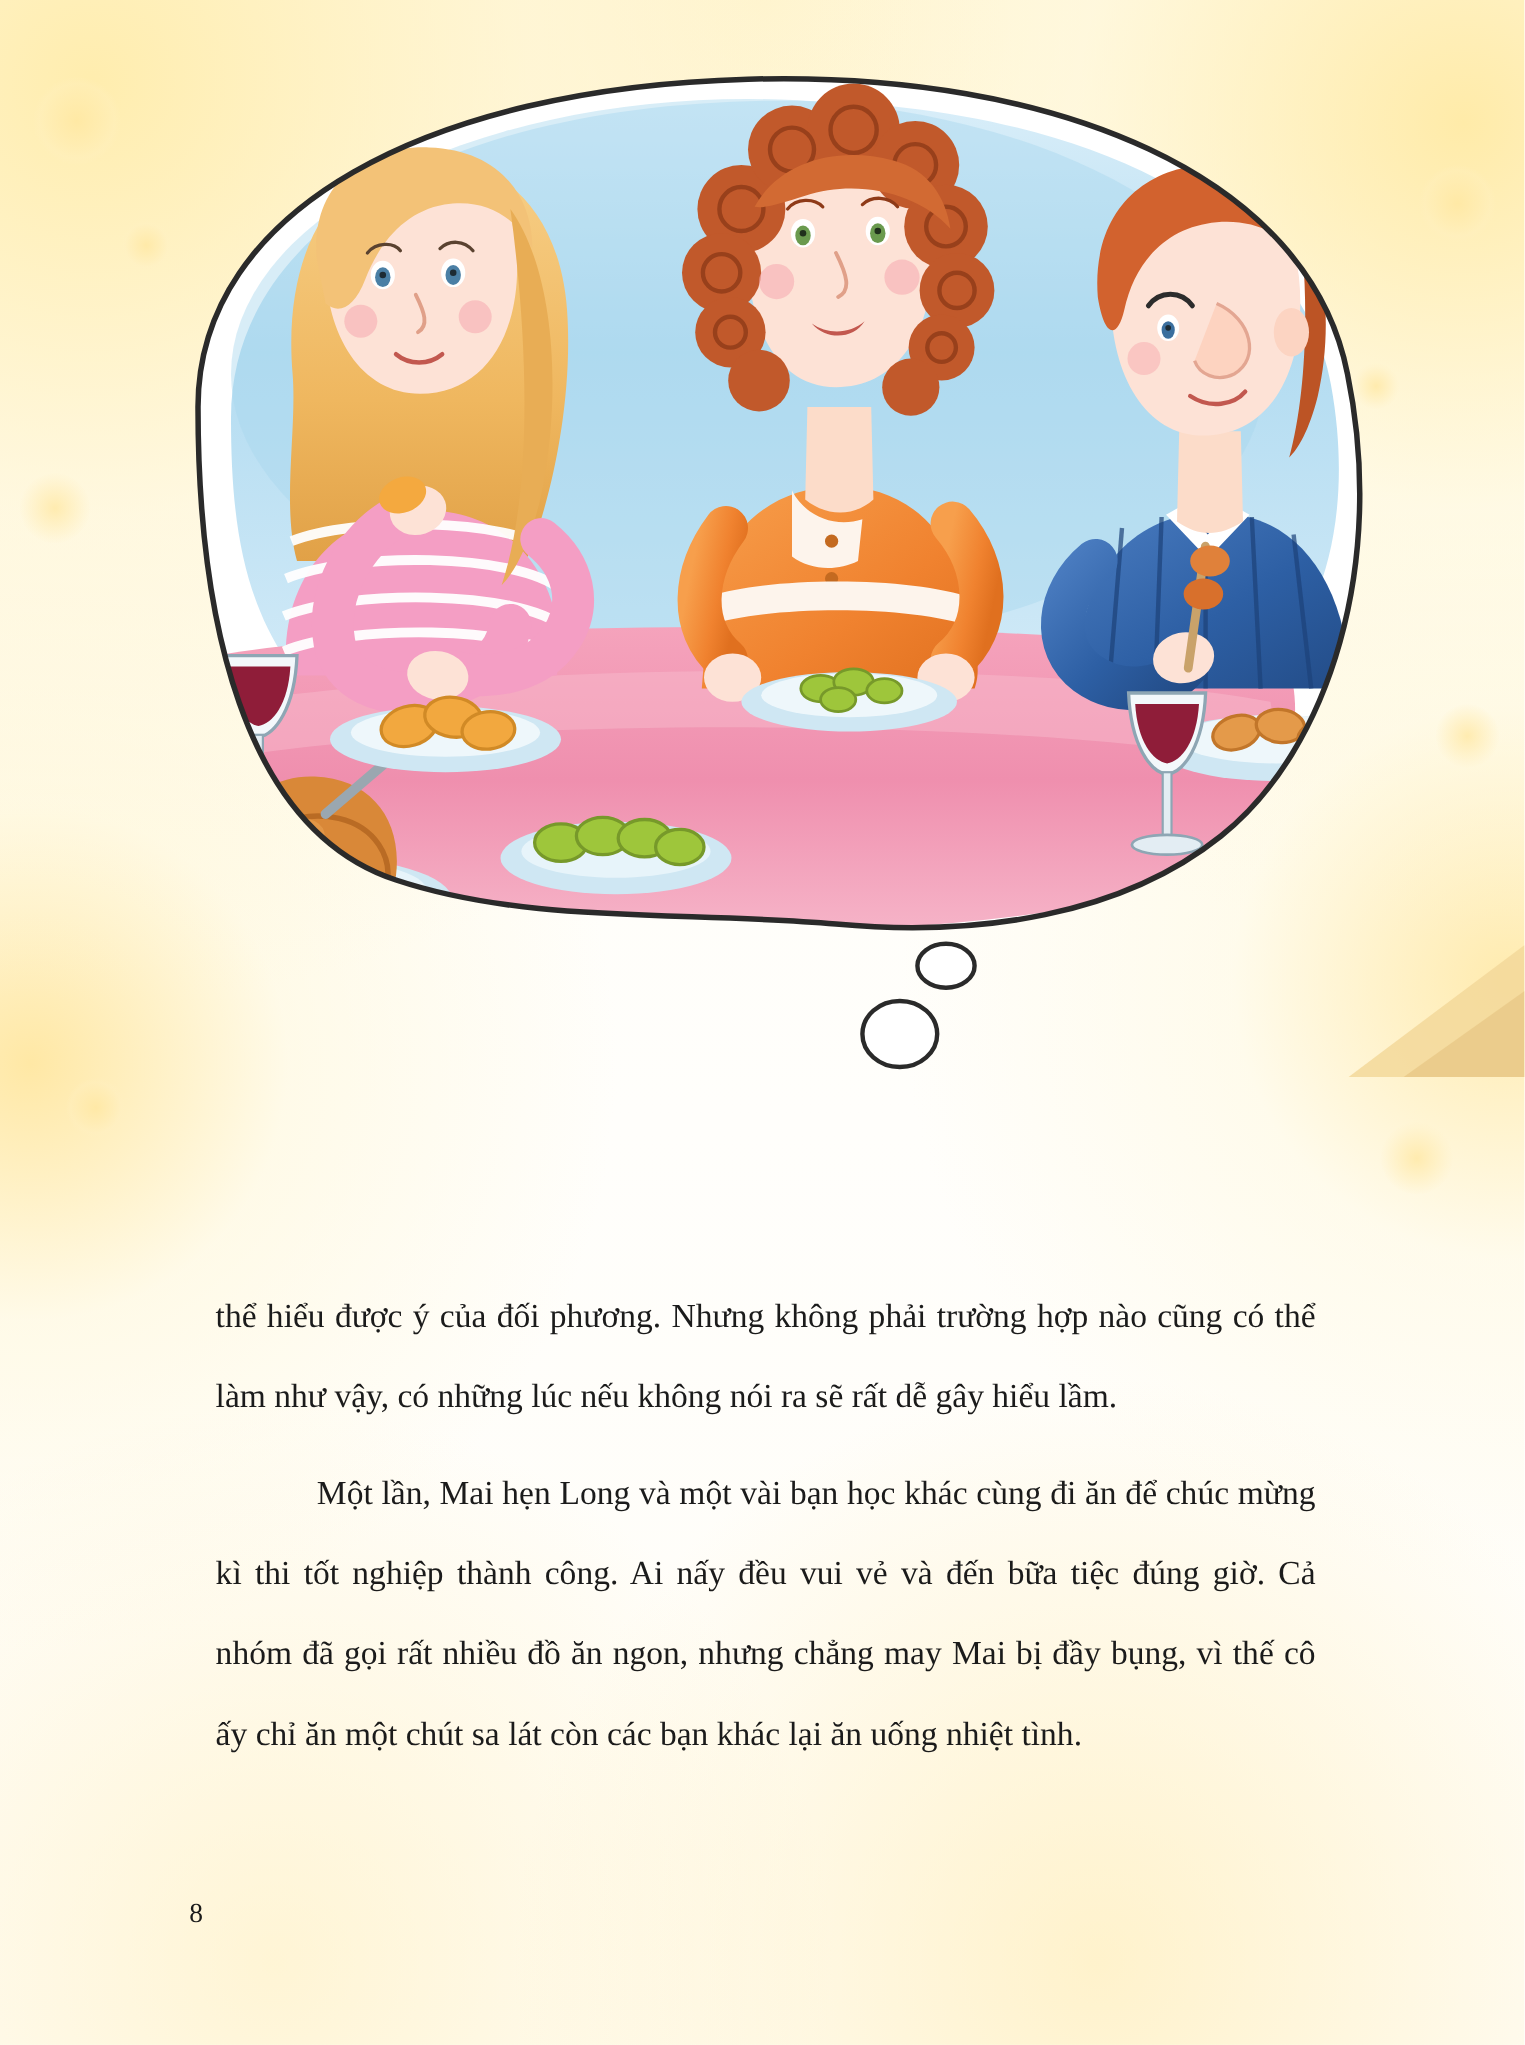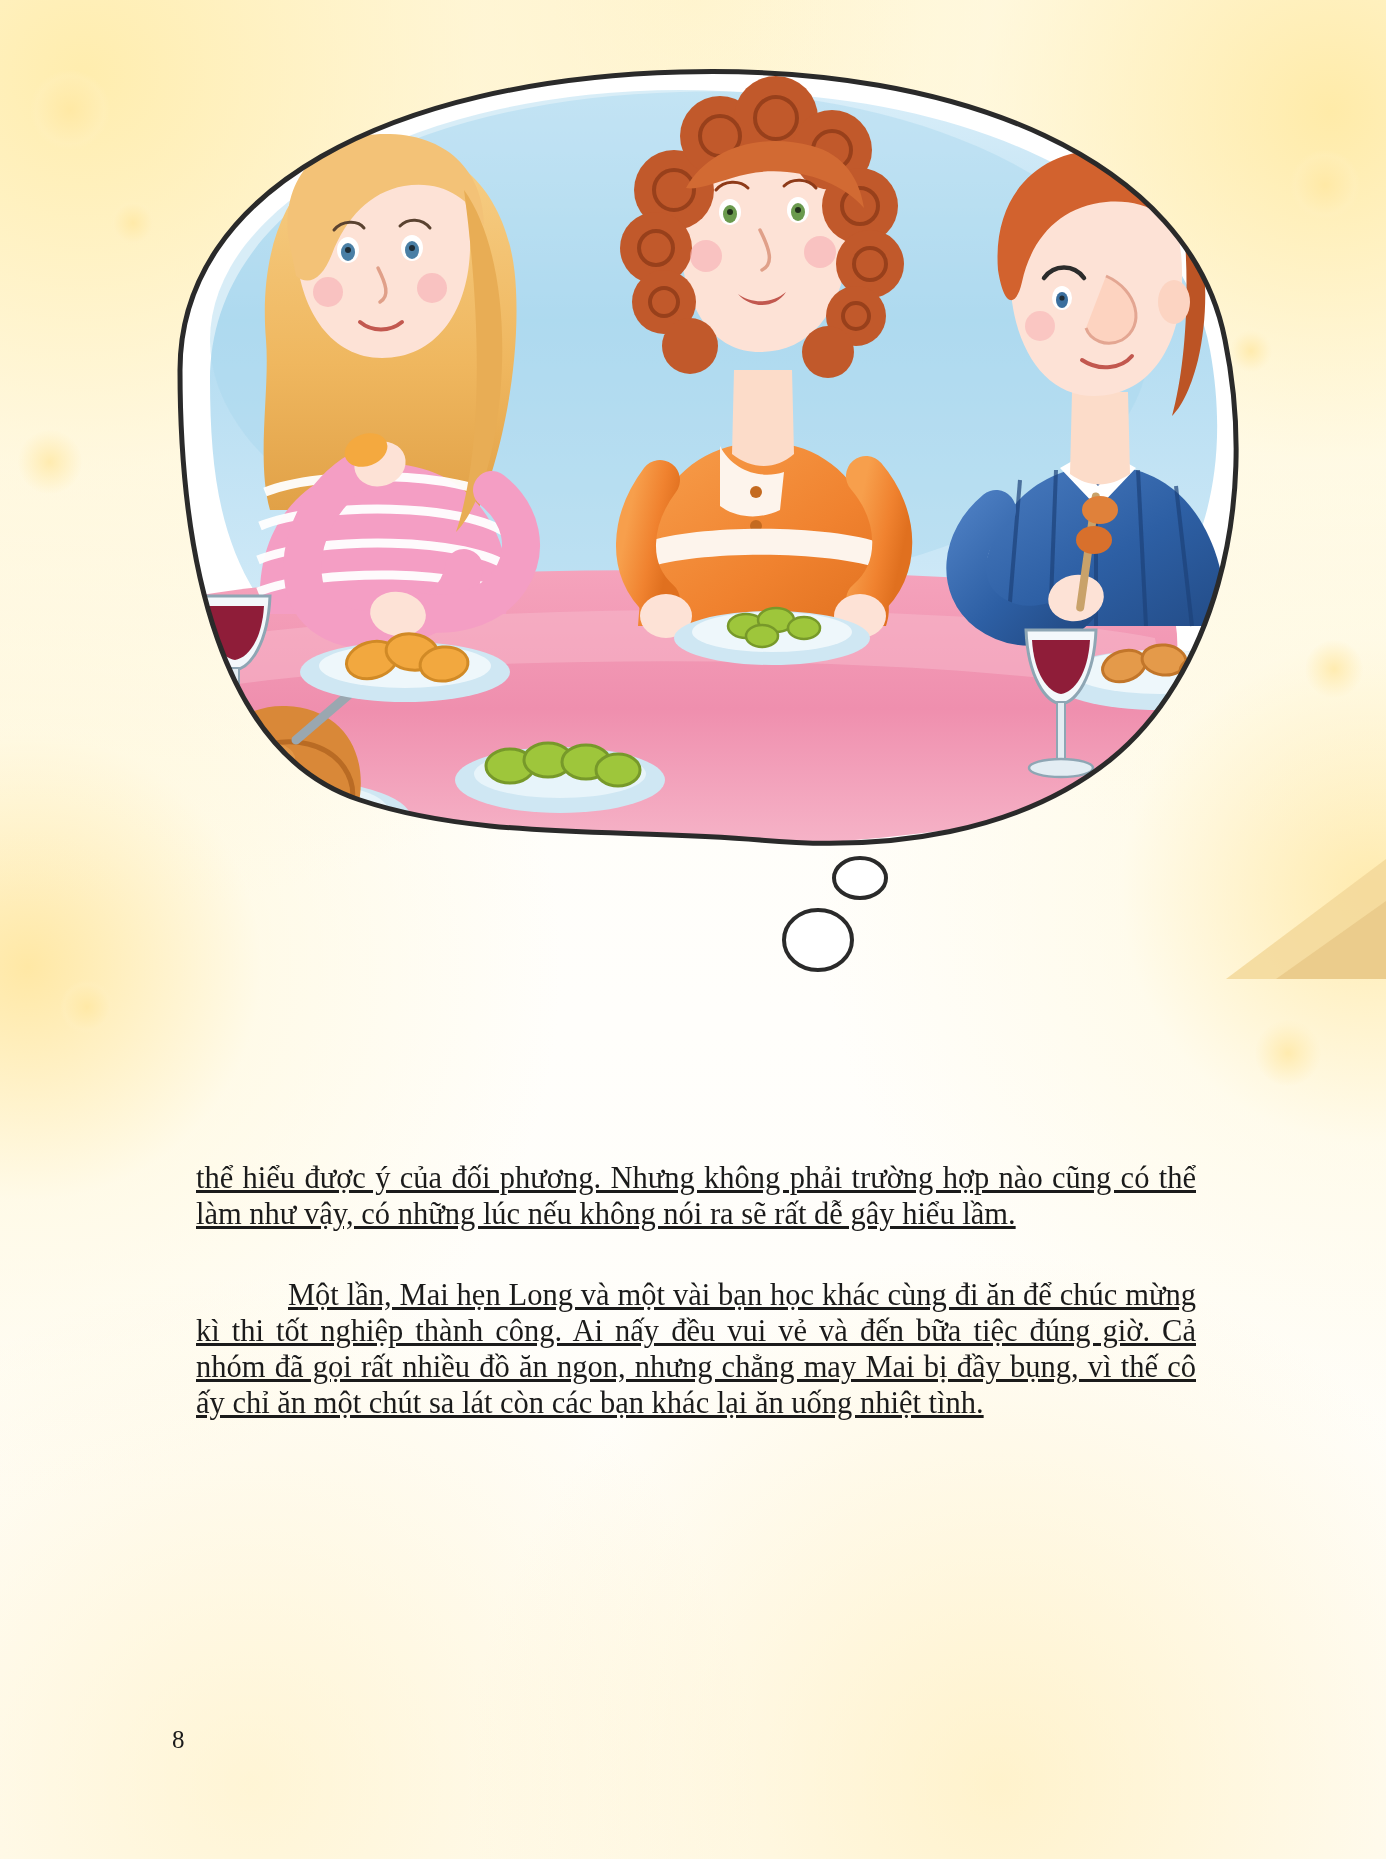--- a/index.html
+++ b/index.html
@@ -48,27 +48,26 @@
   .illus-wrap svg { display: block; width: 100%; height: 100%; }
 
   
   .text-block {
     position: absolute;
     left: 196px;
     top: 1160px;
     width: 1000px;
     color: #1b1b1b;
     font-size: 30.5px;
-    line-height: 36px;
+    line-height: 73px;
     text-align: justify;
     text-justify: inter-word;
-    text-decoration: underline;
   }
   .text-block p { margin: 0; }
-  .text-block p.indent { text-indent: 92px; margin-top: 45px; }
+  .text-block p.indent { text-indent: 92px; margin-top: 15px; }
 
   .page-number {
     position: absolute;
     left: 172px;
     top: 1726px;
     font-size: 25px;
     color: #1b1b1b;
     font-family: "Liberation Serif", serif;
   }
 

